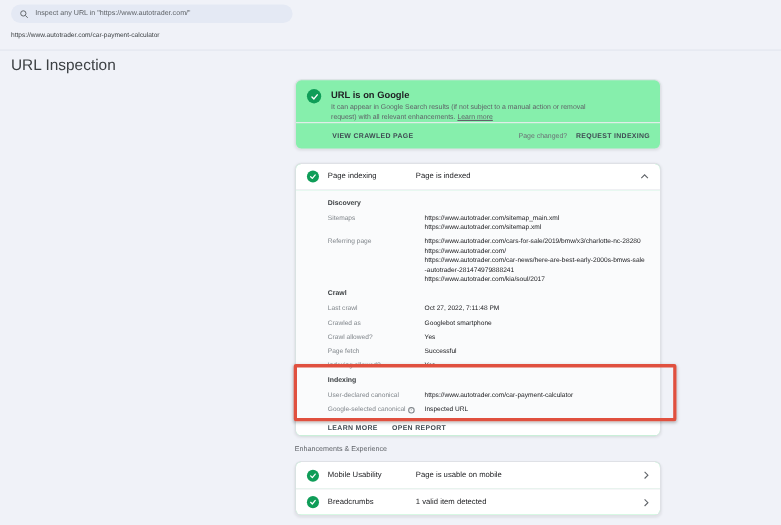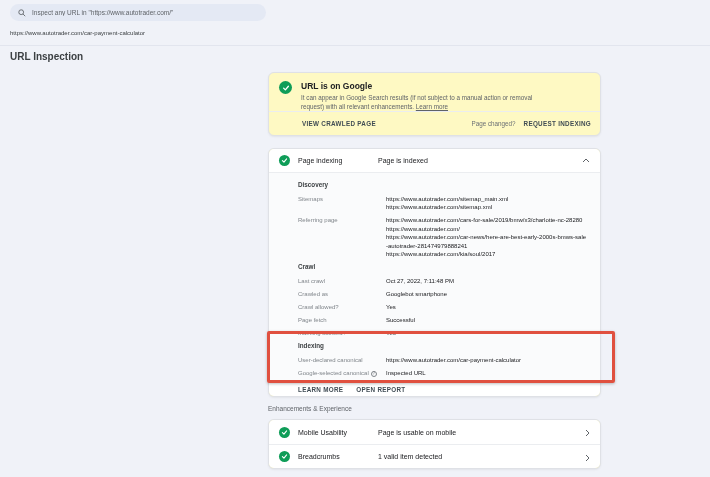--- a/index.html
+++ b/index.html
@@ -20,26 +20,26 @@
     background:#e4e9f4; border-radius:9px;
     display:flex; align-items:center; gap:6px; padding:0 8px;
   }
   .search-pill svg { flex:0 0 auto; }
   .search-placeholder { font-size:6.5px; color:#5f6368; white-space:nowrap; overflow:hidden; }
 
   .inspected-url { position:absolute; left:10px; top:30px; font-size:6px; color:#3c4043; }
 
   .header-divider { position:absolute; left:0; top:45px; width:710px; height:1px; background:#e2e5ee; }
 
-  .page-title { position:absolute; left:10px; top:51px; font-size:10px; color:#3c4043; font-weight:700; }
+  .page-title { position:absolute; left:10px; top:51px; font-size:14px; color:#3c4043; font-weight:400; }
 
   
   .card {
     position:absolute; left:268px; width:333px;
-    background:#fef9c3; border:1px solid #dfe1e6; border-radius:6px;
+    background:#86efac; border:1px solid #dfe1e6; border-radius:6px;
     box-shadow:0 1px 2px rgba(60,64,67,.08);
     overflow:hidden;
   }
 
   
   .card-verdict { top:72px; height:64px; }
   .verdict-main { display:flex; gap:9px; padding:8px 10px 0 10px; }
   .check-circle {
     width:13px; height:13px; border-radius:50%;
     background:var(--green,#0f9d58);

